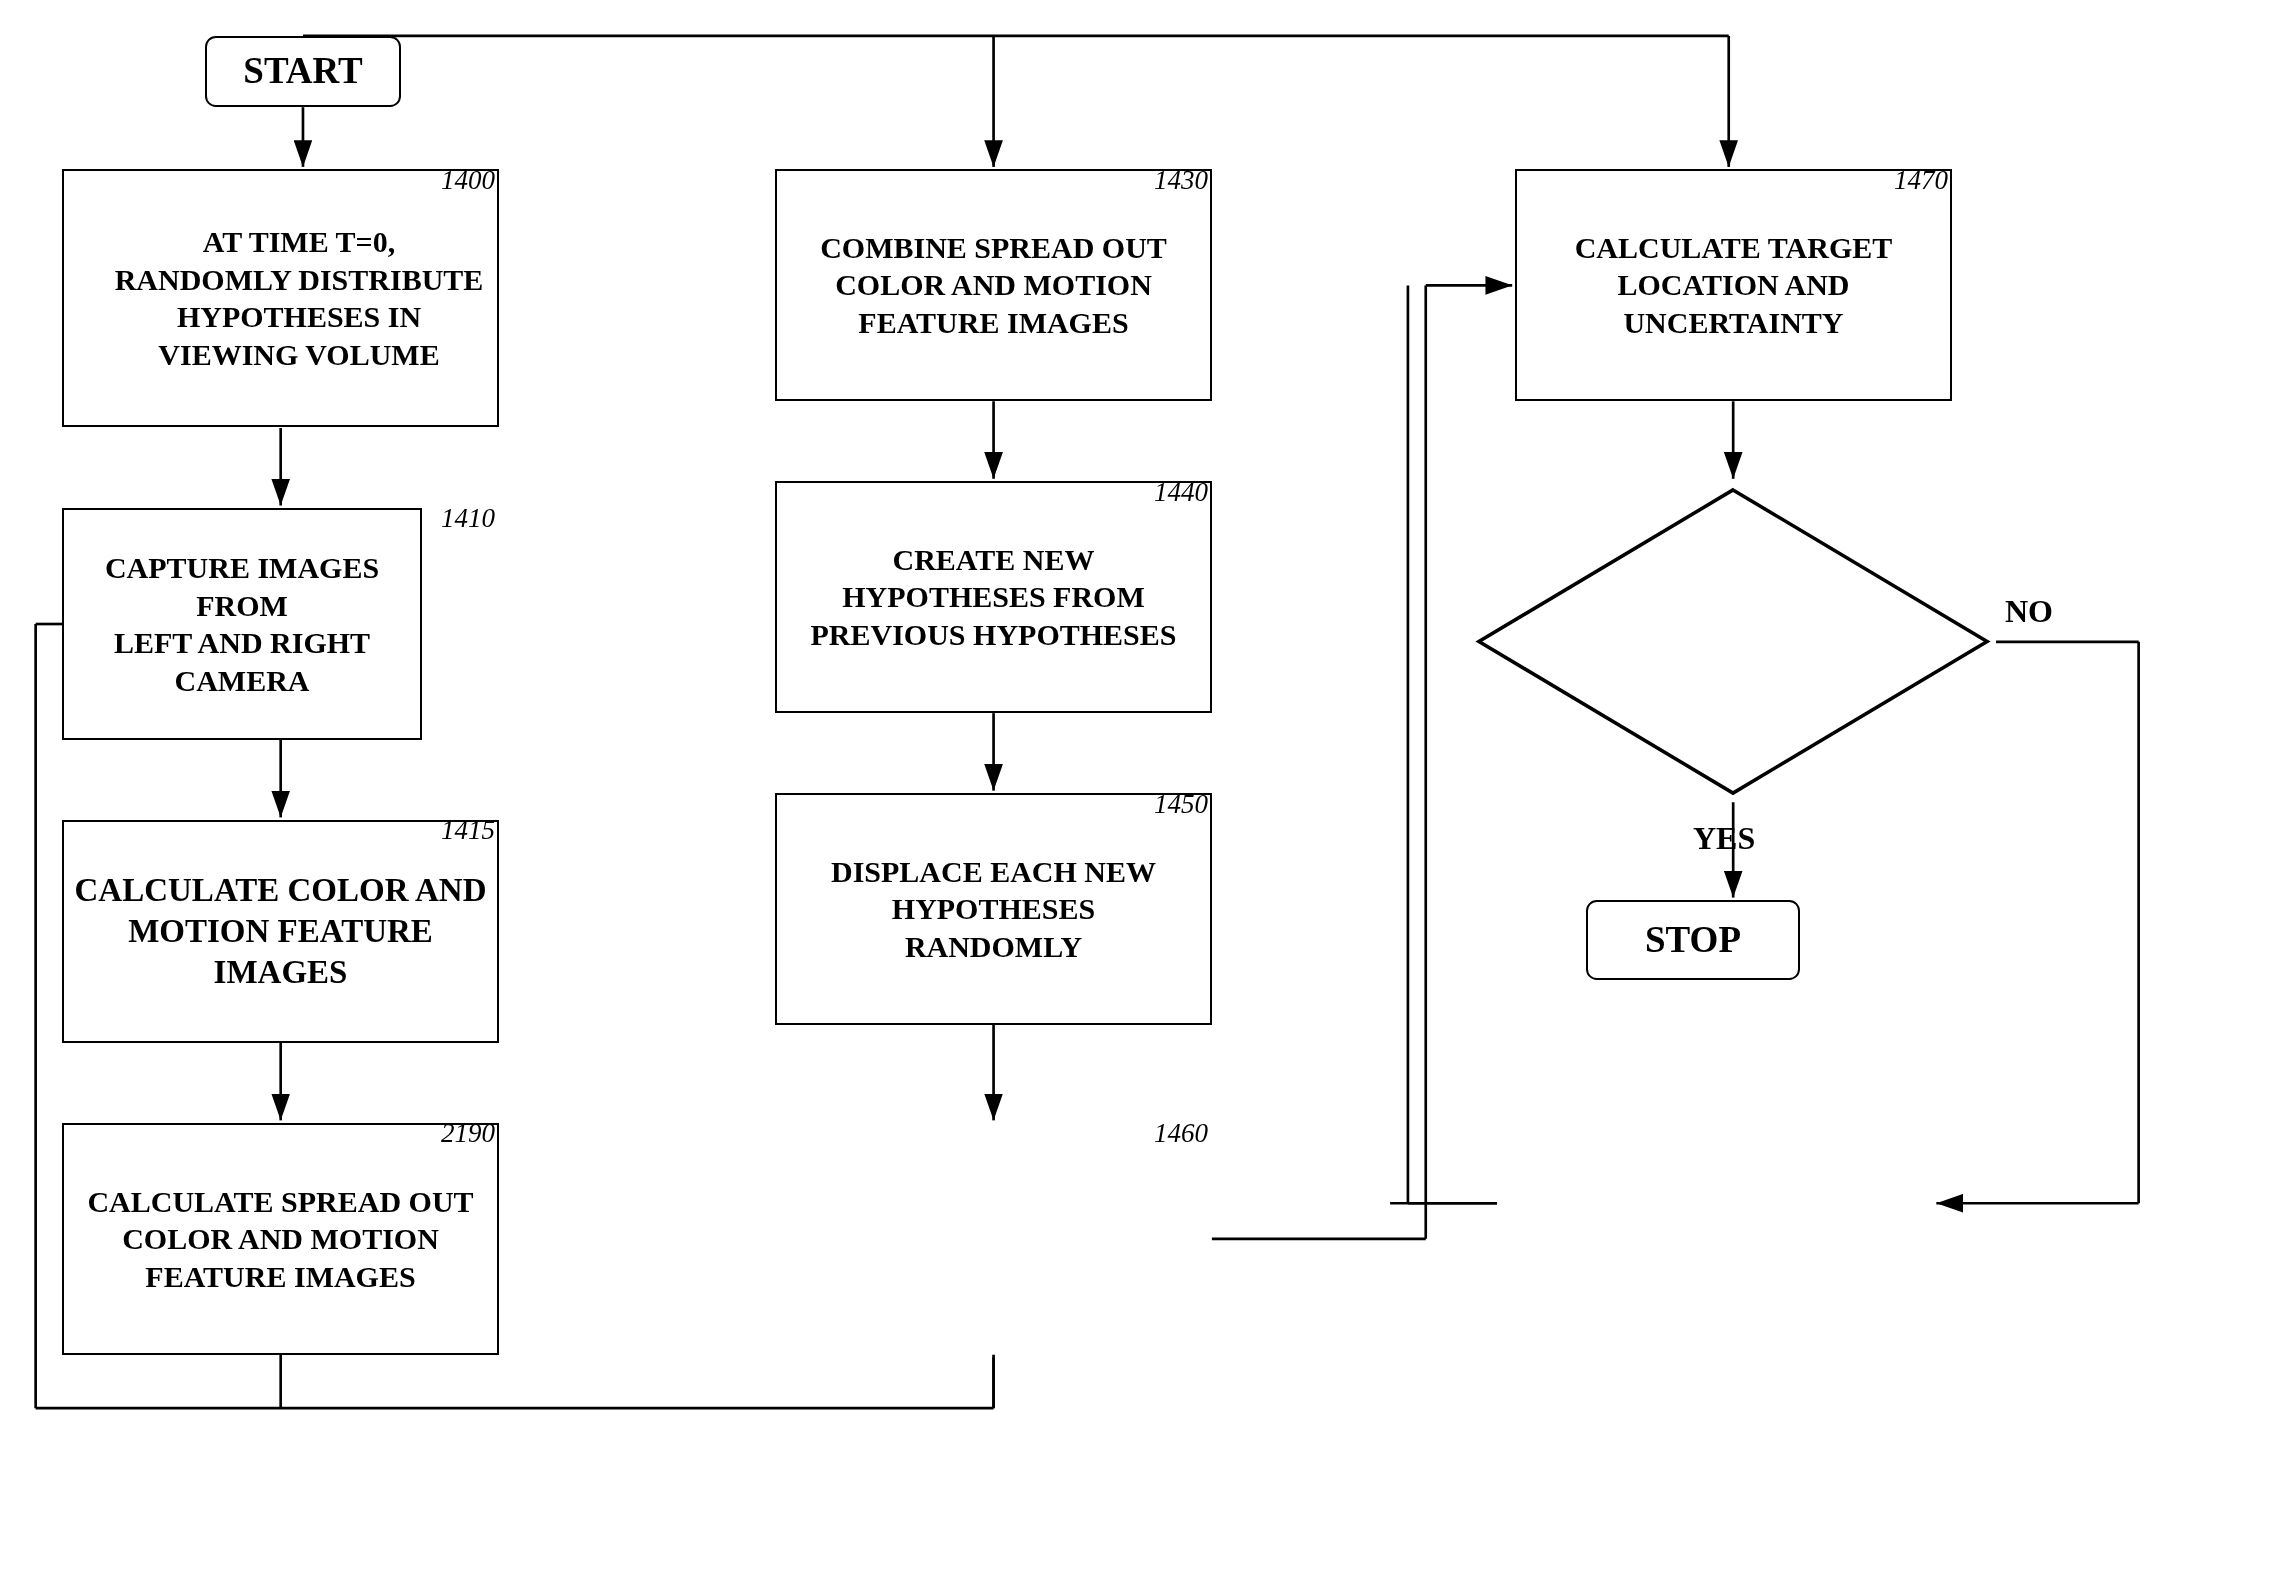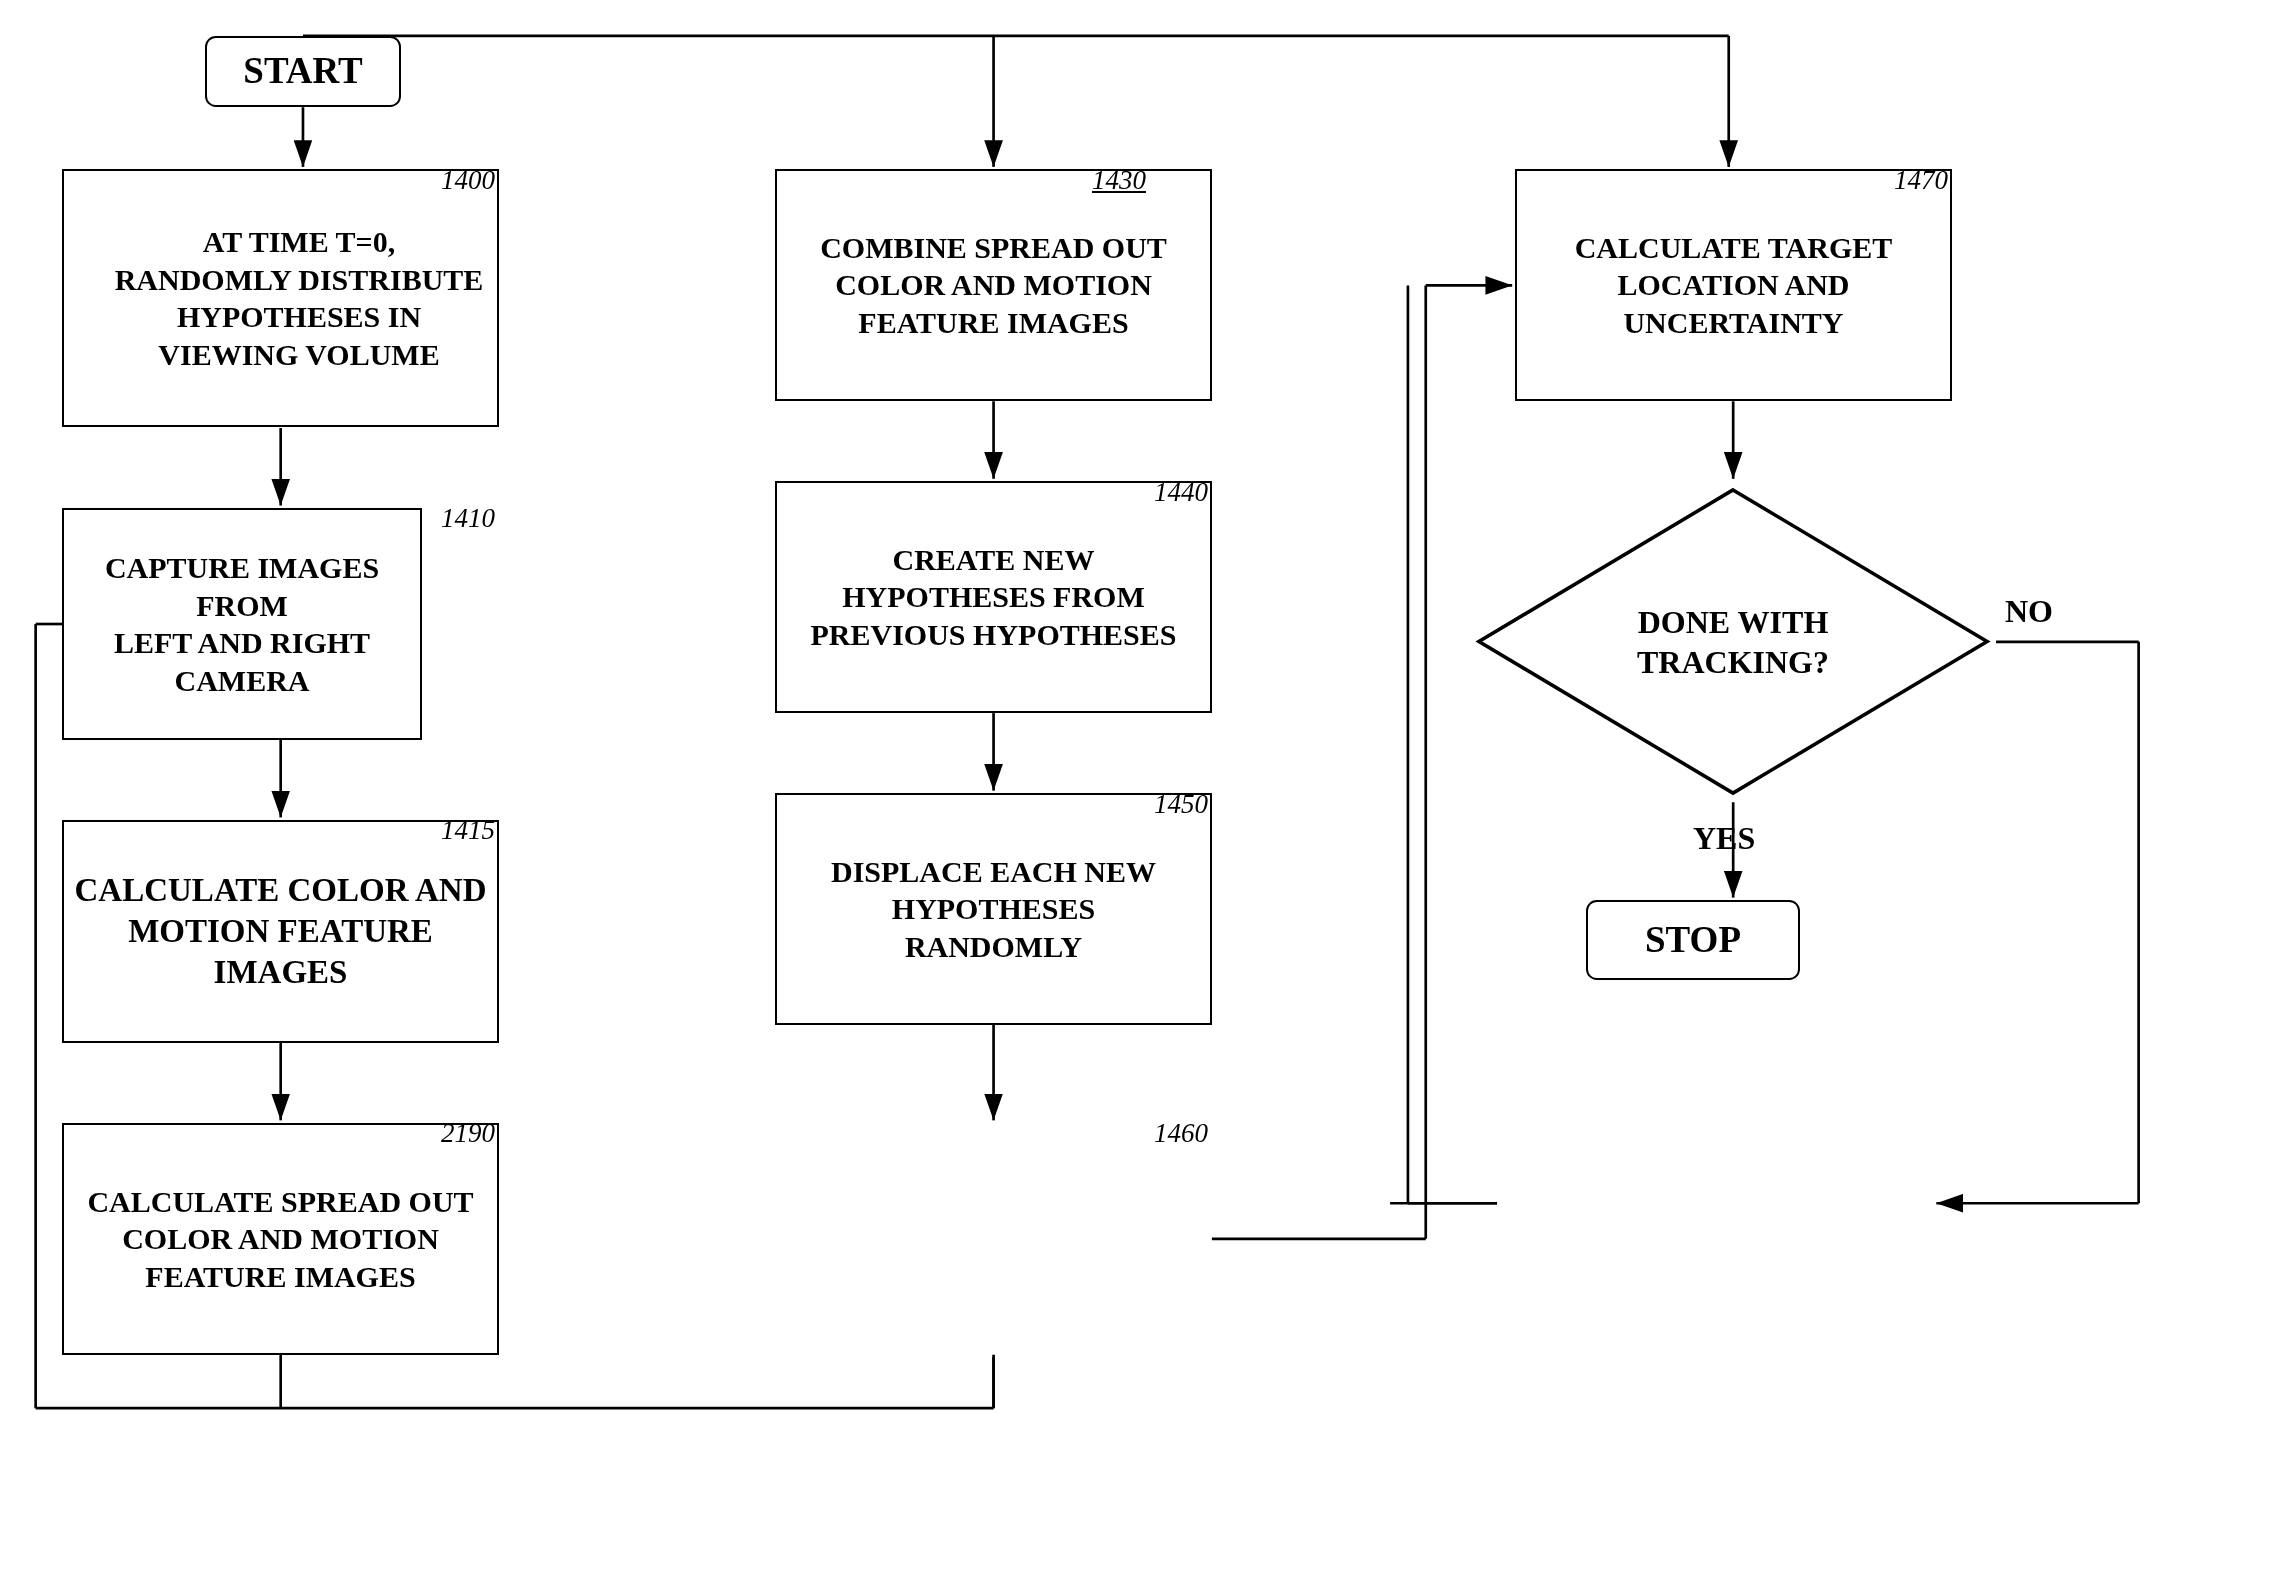--- a/index.html
+++ b/index.html
@@ -139,21 +139,21 @@
   </div>
   <div class="label-tag" style="left:441px; top:1118px;">
     <span>2190</span>
   </div>
 
   <div class="box" style="left:775px; top:169px; width:437px; height:232px; font-size:30px;">
     <span style="white-space:pre-line;">COMBINE SPREAD OUT
 COLOR AND MOTION
 FEATURE IMAGES</span>
   </div>
-  <div class="label-tag" style="left:1092px; top:165px;text-decoration:underline;">
+  <div class="label-tag" style="left:1154px; top:165px;">
     <span>1430</span>
   </div>
 
   <div class="box" style="left:775px; top:481px; width:437px; height:232px; font-size:30px;">
     <span style="white-space:pre-line;">CREATE NEW
 HYPOTHESES FROM
 PREVIOUS HYPOTHESES</span>
   </div>
   <div class="label-tag" style="left:1154px; top:477px;">
     <span>1440</span>
@@ -179,24 +179,20 @@
   </div>
   <div class="label-tag" style="left:1894px; top:165px;">
     <span>1470</span>
   </div>
 
   <div class="diamond-container" style="left:1470px; top:481px; width:526px; height:321px;">
     <div class="diamond">
       <svg viewBox="0 0 590 360" xmlns="http://www.w3.org/2000/svg">
         <polygon points="295,10 580,180 295,350 10,180" fill="white" stroke="black" stroke-width="4"></polygon>
       </svg>
-      <div class="diamond-text">
-        <span style="white-space:pre-line;">DONE WITH
-TRACKING?</span>
-      </div>
     </div>
   </div>
 
   <div style="position:absolute; left:2005px; top:593px; font-size:32px; font-weight:bold;">
     <span>NO</span>
   </div>
 
   <div style="position:absolute; left:1693px; top:820px; font-size:32px; font-weight:bold;">
     <span>YES</span>
   </div>

